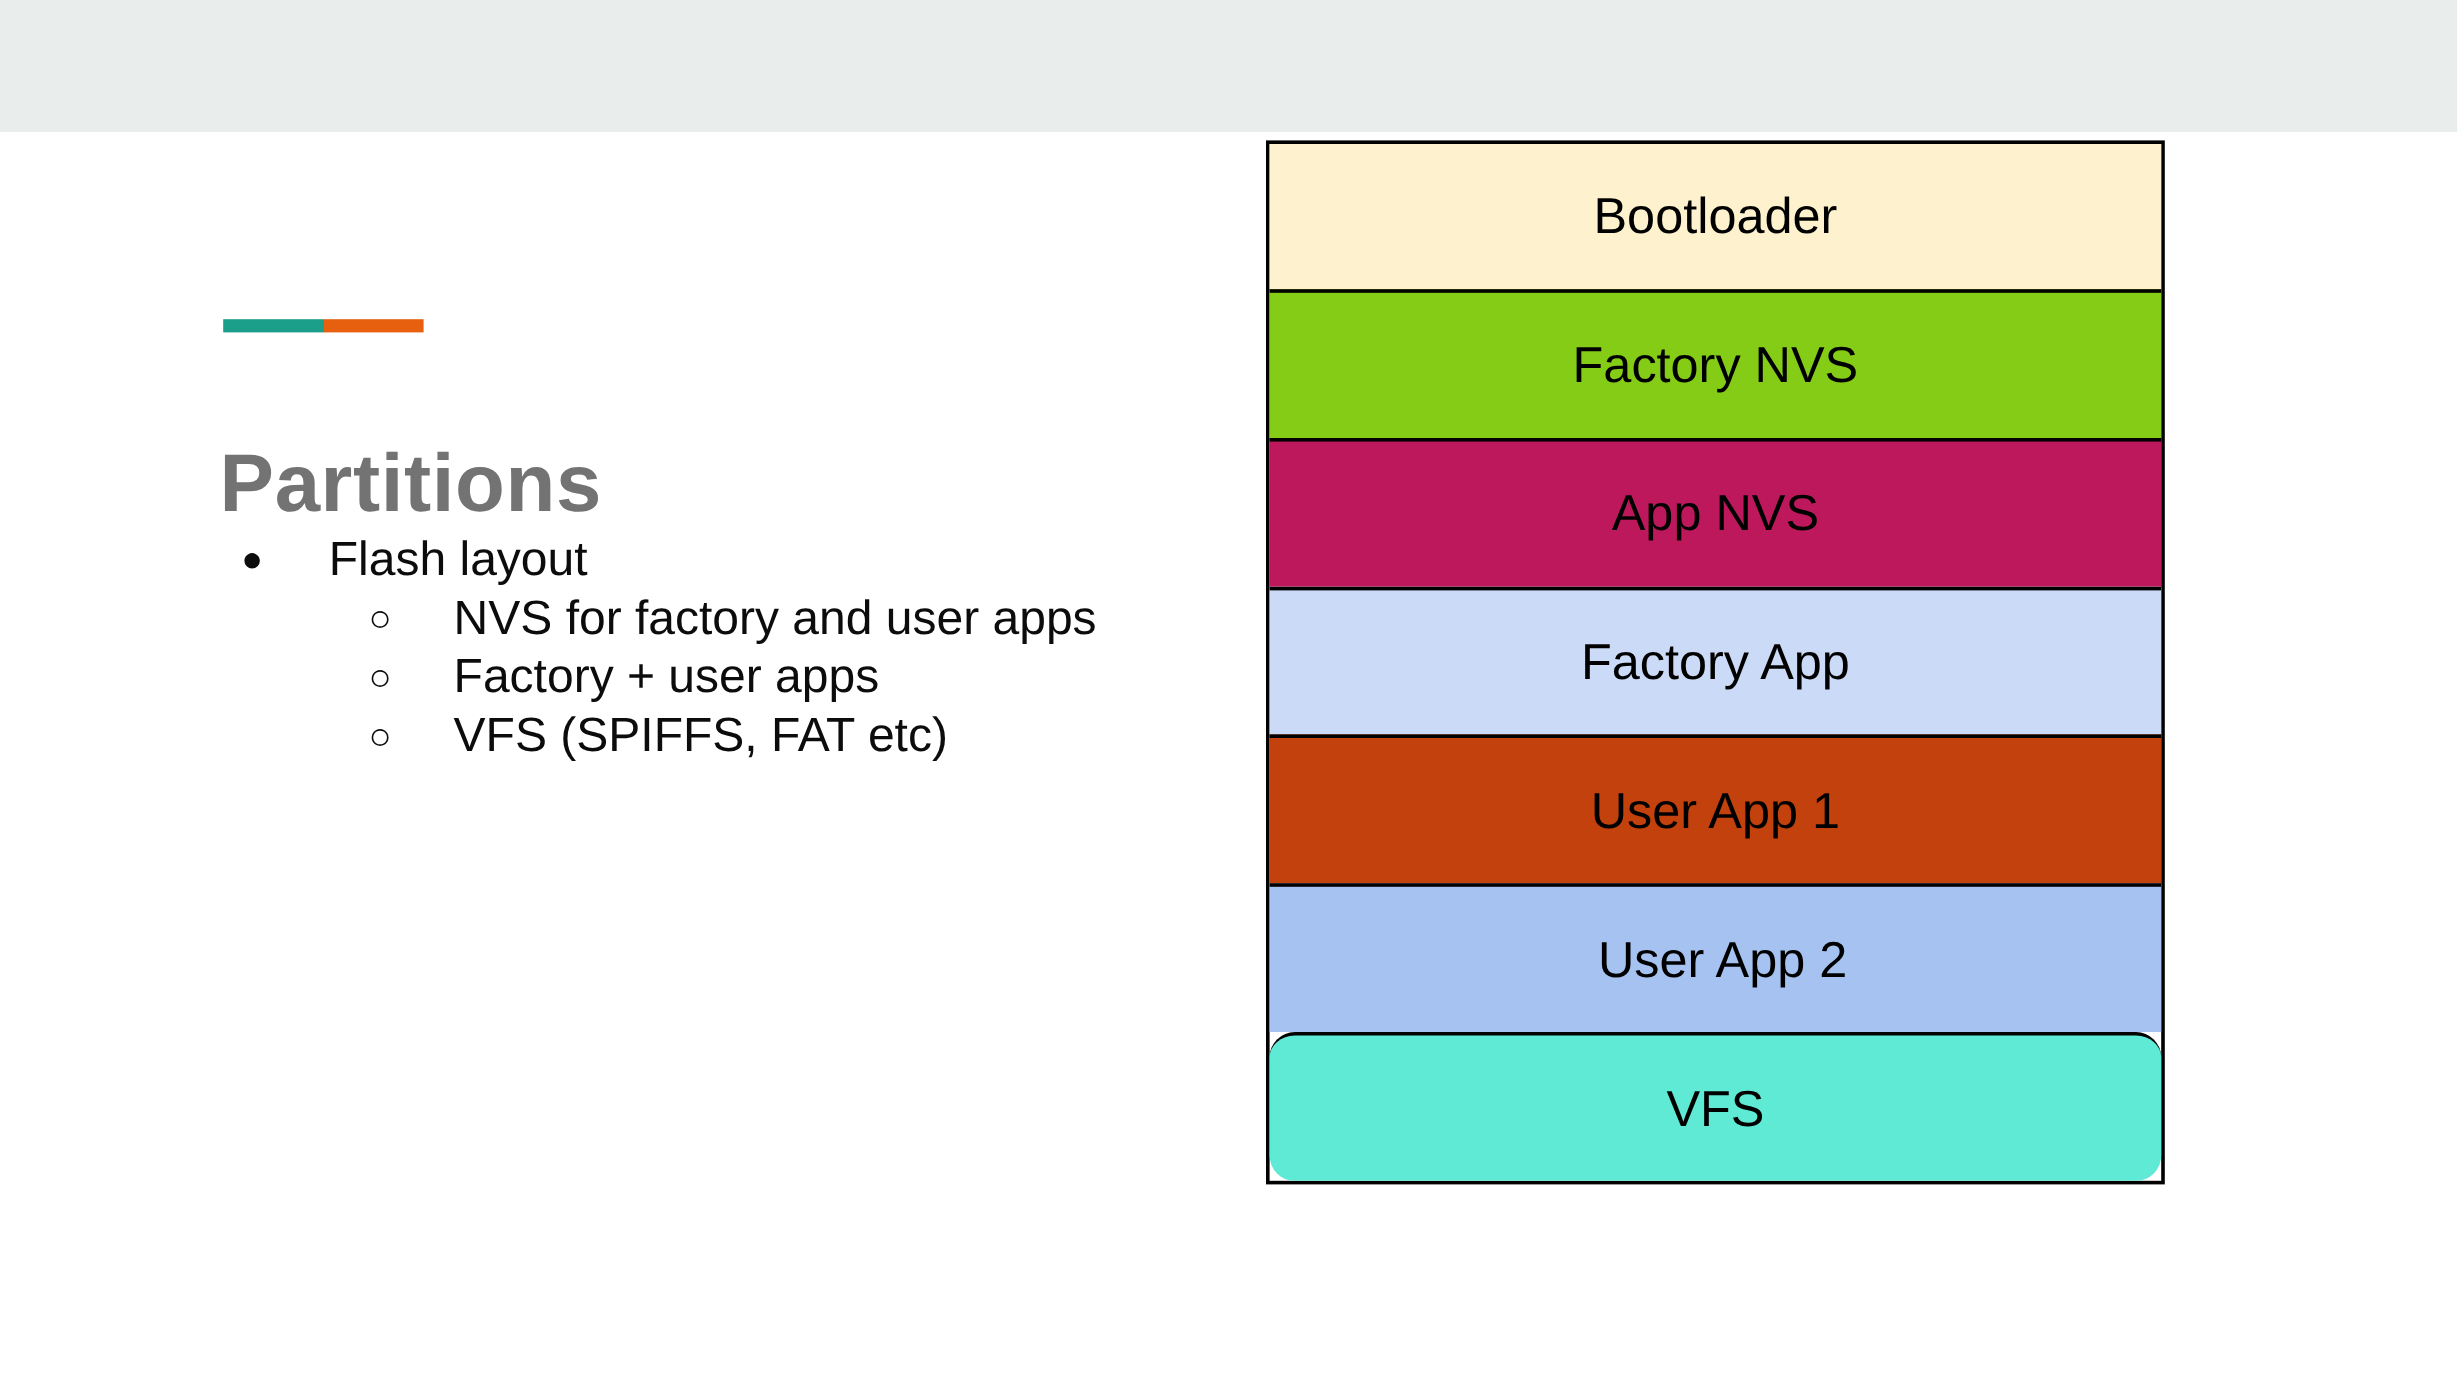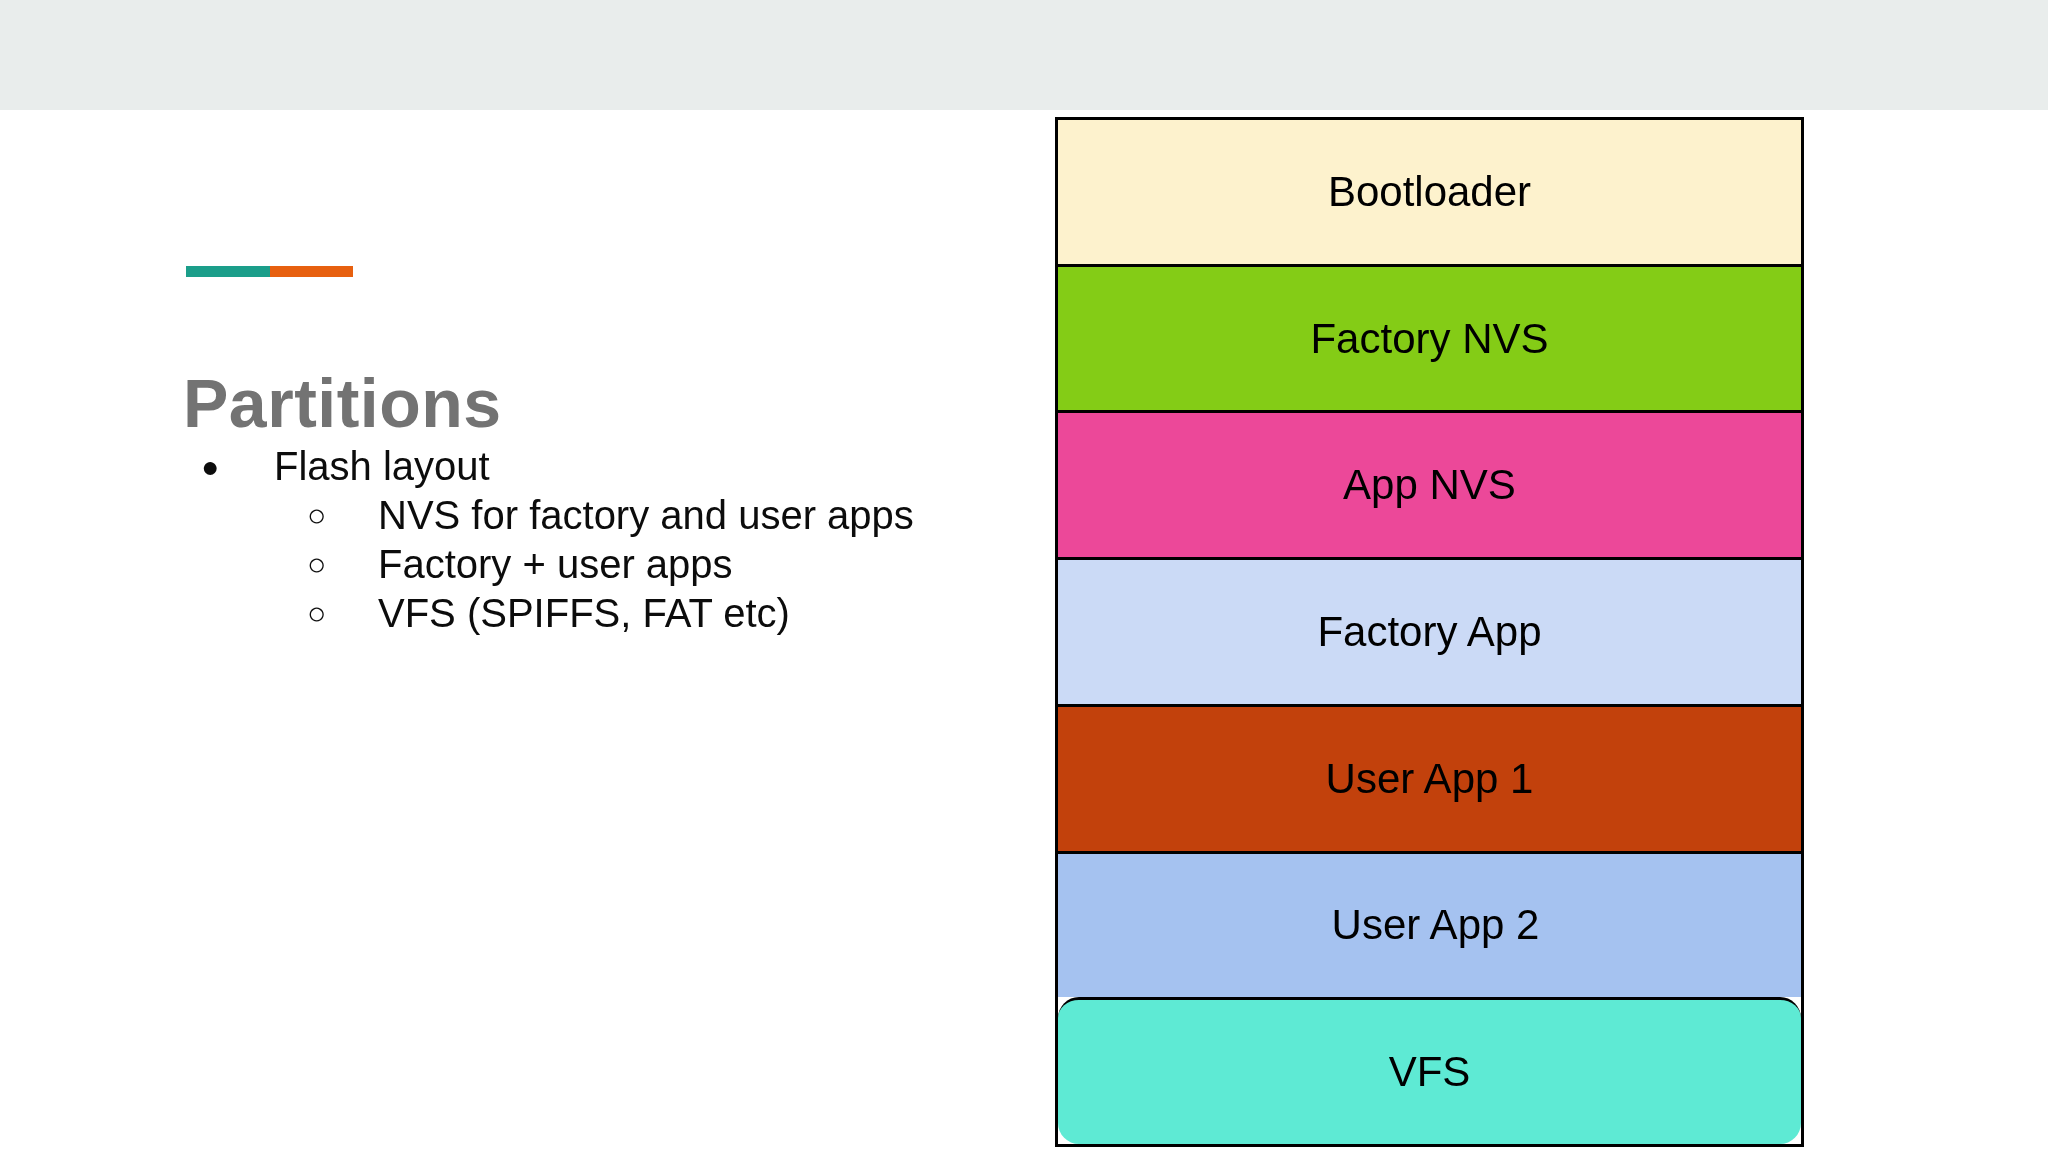--- a/index.html
+++ b/index.html
@@ -57,21 +57,21 @@
     line-height: 49px;
   }
   .level-1 { padding-left: 89px; }
   .level-1 .marker { left: 16px; font-size: 30px; }
   .level-2 { padding-left: 193px; }
   .level-2 .marker { left: 122px; font-size: 32px; }
 
   .partition-diagram {
     position: absolute;
     left: 1055px; top: 117px;
-    width: 749px; height: 1030px;
+    width: 749px; height: 870px;
     display: flex;
     flex-direction: column;
     border: 3px solid #000000;
     background: #ffffff;
   }
   .partition-row {
     flex: 1 1 0;
     display: flex;
     align-items: center;
     justify-content: center;
@@ -114,21 +114,21 @@
     </div>
   </div>
 
   <div class="partition-diagram">
     <div class="partition-row" style="background: rgb(253, 242, 205);">
       <span>Bootloader</span>
     </div>
     <div class="partition-row" style="background: #84cc16;">
       <span>Factory NVS</span>
     </div>
-    <div class="partition-row" style="background: #ec4899;">
+    <div class="partition-row" style="background: #be185d;">
       <span>App NVS</span>
     </div>
     <div class="partition-row" style="background: rgb(203, 218, 246);">
       <span>Factory App</span>
     </div>
     <div class="partition-row" style="background: #c2410c;">
       <span>User App 1</span>
     </div>
     <div class="partition-row" style="background: rgb(165, 194, 240); padding-left: 12px;">
       <span>User App 2</span>

